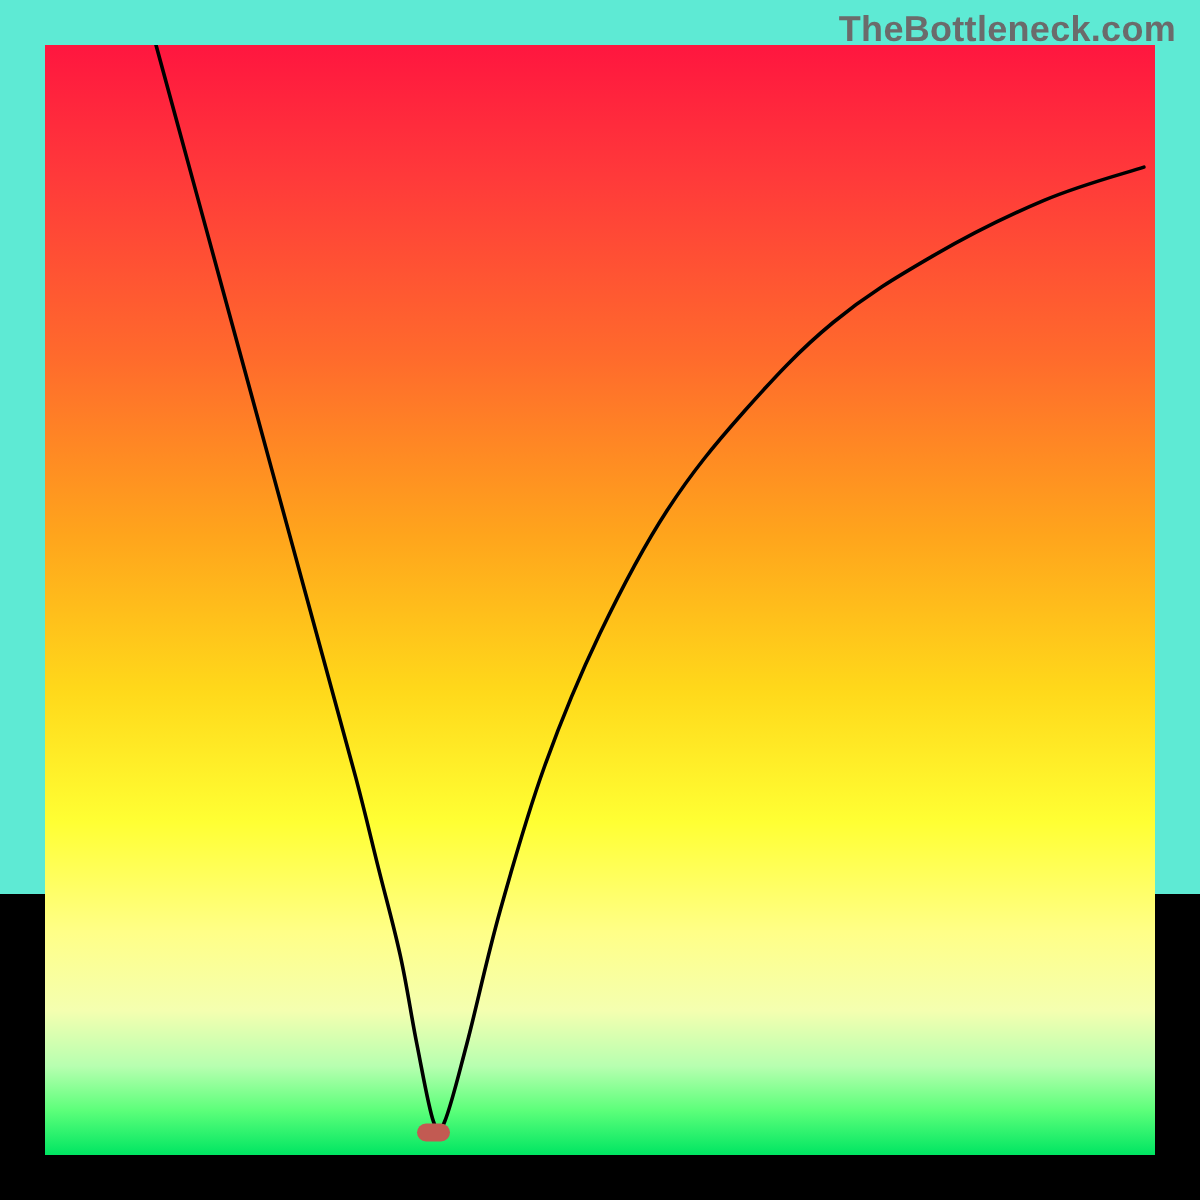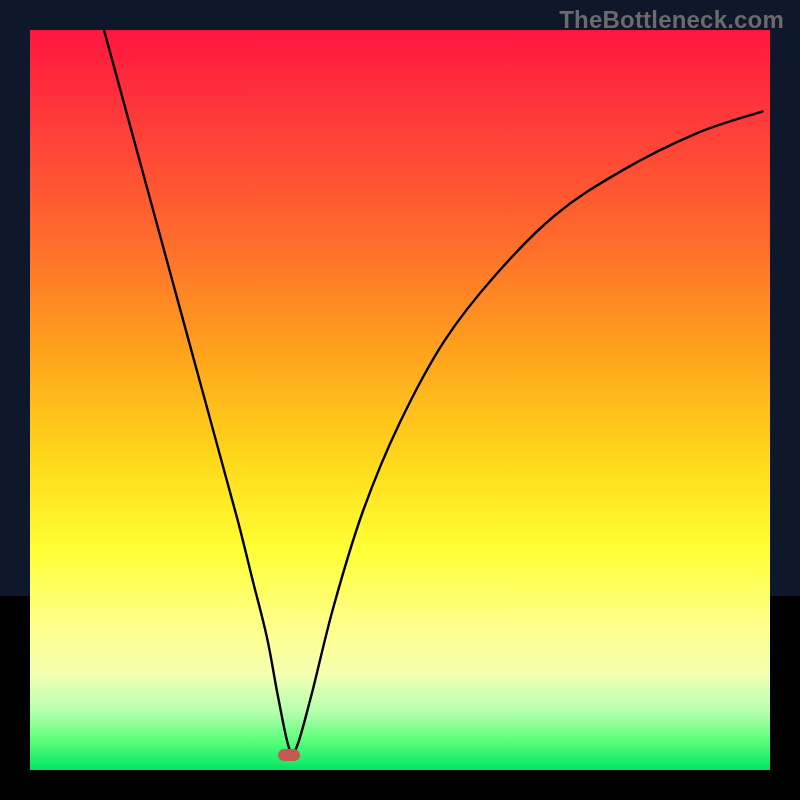--- a/index.html
+++ b/index.html
@@ -1,21 +1,21 @@
 <!DOCTYPE html>
 <html><head>
 <meta charset="utf-8">
 <style>
   * { margin: 0; padding: 0; box-sizing: border-box; }
   html, body { width: 800px; height: 800px; overflow: hidden; background: #000; }
   .frame {
     position: relative;
     width: 800px;
     height: 596px;
-    background: #0f172a;
+    background: #5eead4;
     text-align: center;
   }
   .watermark {
     position: absolute;
     top: 6px;
     right: 16px;
     font-family: Arial, Helvetica, sans-serif;
     font-size: 24px;
     font-weight: 600;
     color: #6b6b6b;

